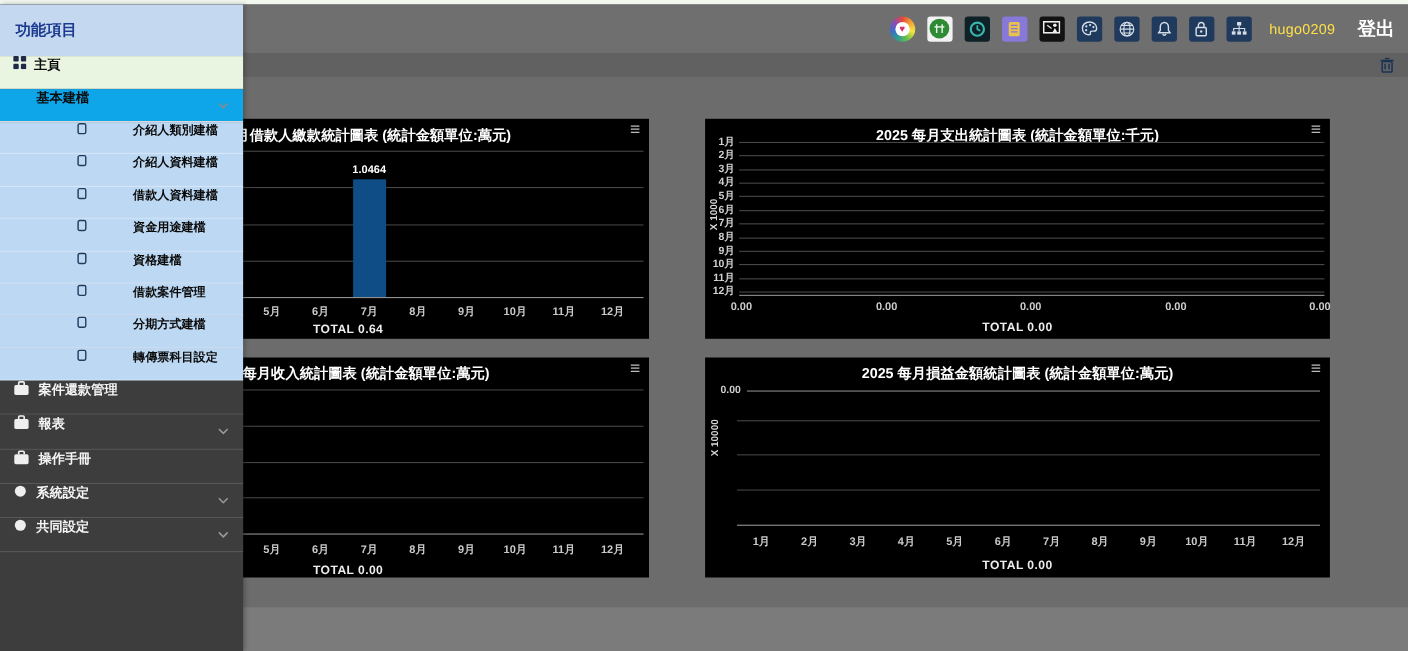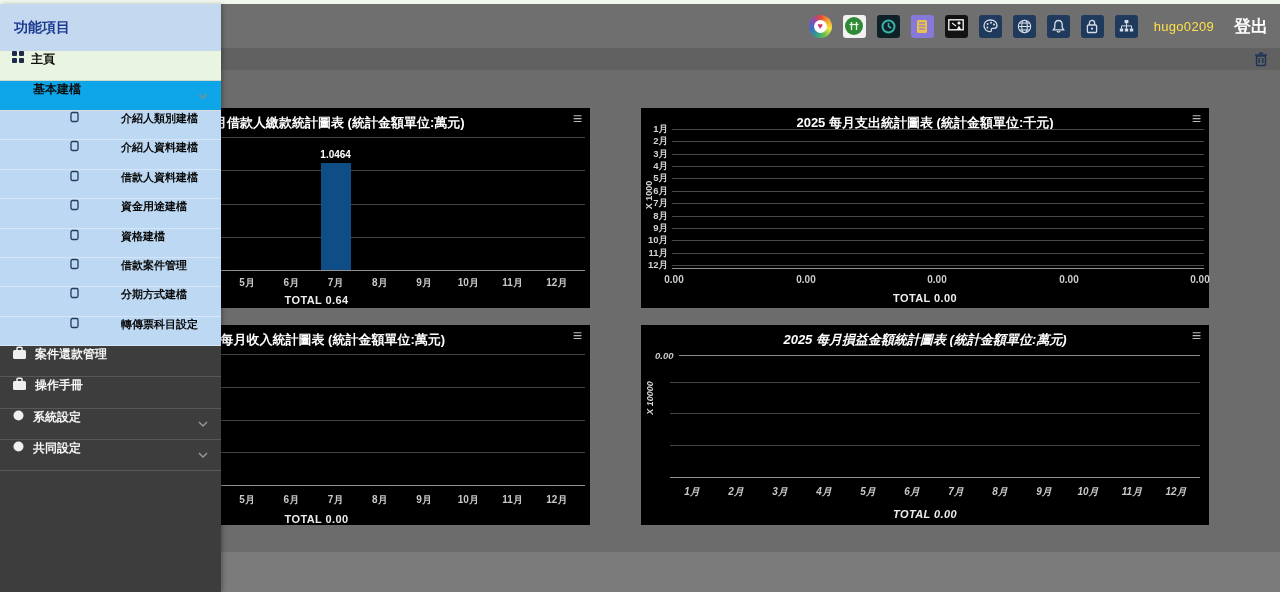--- a/index.html
+++ b/index.html
@@ -258,21 +258,21 @@
           <span>6月</span>
           <span>7月</span>
           <span>8月</span>
           <span>9月</span>
           <span>10月</span>
           <span>11月</span>
           <span>12月</span>
         </div>
         <div class="c-total" style="top: 188px;">TOTAL 0.00</div>
       </div>
-    <div class="chart-box" id="chart3" style="left:641px; top:255px; width:568px; height:200px;font-style:italic;">
+    <div class="chart-box" id="chart3" style="left:641px; top:255px; width:568px; height:200px;">
         <div class="c-title">2025 每月損益金額統計圖表 (統計金額單位:萬元)</div>
         <div class="c-menu">≡</div>
         <div class="zero-lab" style="left: 14px; top: 30px;">0.00</div>
         <div class="aline" style="left: 38px; width: 521px; top: 30px; background: rgb(138, 138, 138);"></div>
         <div class="gline" style="left: 29px; width: 530px; top: 57px;"></div>
         <div class="gline" style="left: 29px; width: 530px; top: 88px;"></div>
         <div class="gline" style="left: 29px; width: 530px; top: 120px;"></div>
         <div class="aline" style="left: 29px; width: 530px; top: 152px;"></div>
         <div class="unit-lab" style="left: -8px; top: 68px;">X 10000</div>
         <div class="xlabels" style="left: 29px; width: 528px; top: 160px;">
@@ -392,20 +392,34 @@
           </span>
           <span class="lbl">案件還款管理</span>
         </div>
         <div class="sb-row">
           <span class="ic">
             <svg width="15" height="14" viewBox="0 0 15 14">
               <rect x="1" y="4" width="13" height="9" rx="1.5" fill="#efefef"></rect>
               <path d="M5 4 L5 2.2 a1 1 0 0 1 1 -1 L9 1.2 a1 1 0 0 1 1 1 L10 4" fill="none" stroke="#efefef" stroke-width="1.5"></path>
             </svg>
           </span>
+          <span class="lbl">報表</span>
+          <span class="chev">
+            <svg width="10" height="6" viewBox="0 0 10 6">
+              <polyline points="1,1 5,5 9,1" fill="none" stroke="#9a9a9a" stroke-width="1.4"></polyline>
+            </svg>
+          </span>
+        </div>
+        <div class="sb-row">
+          <span class="ic">
+            <svg width="15" height="14" viewBox="0 0 15 14">
+              <rect x="1" y="4" width="13" height="9" rx="1.5" fill="#efefef"></rect>
+              <path d="M5 4 L5 2.2 a1 1 0 0 1 1 -1 L9 1.2 a1 1 0 0 1 1 1 L10 4" fill="none" stroke="#efefef" stroke-width="1.5"></path>
+            </svg>
+          </span>
           <span class="lbl">操作手冊</span>
         </div>
         <div class="sb-row">
           <span class="ic">
             <svg width="13" height="13" viewBox="0 0 13 13">
               <circle cx="6.5" cy="6.5" r="5" fill="#efefef"></circle>
             </svg>
           </span>
           <span class="lbl">系統設定</span>
           <span class="chev">

